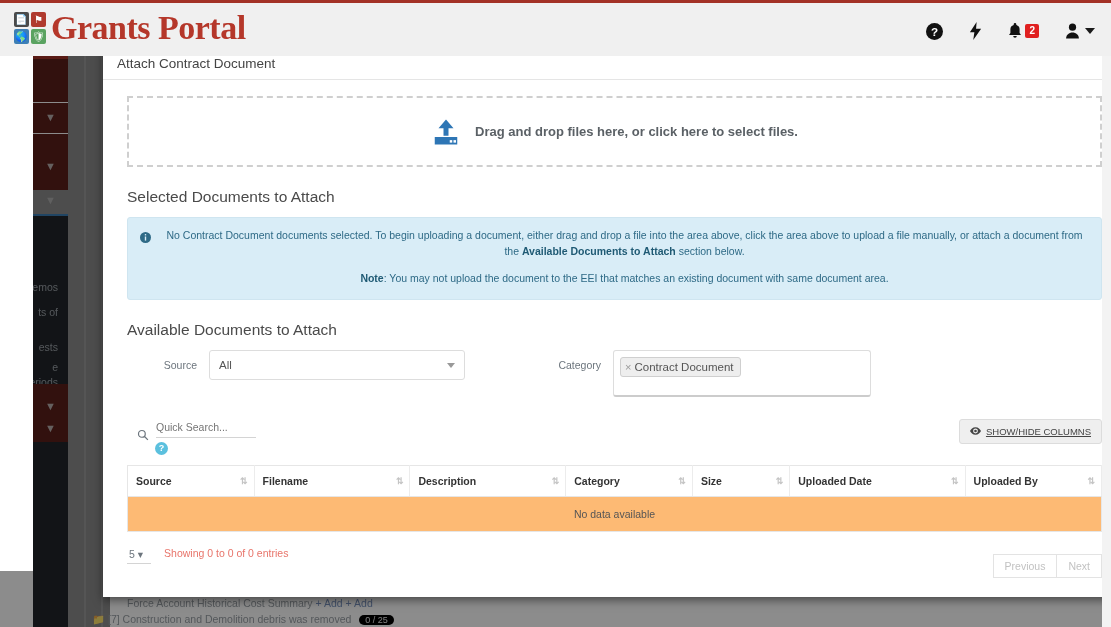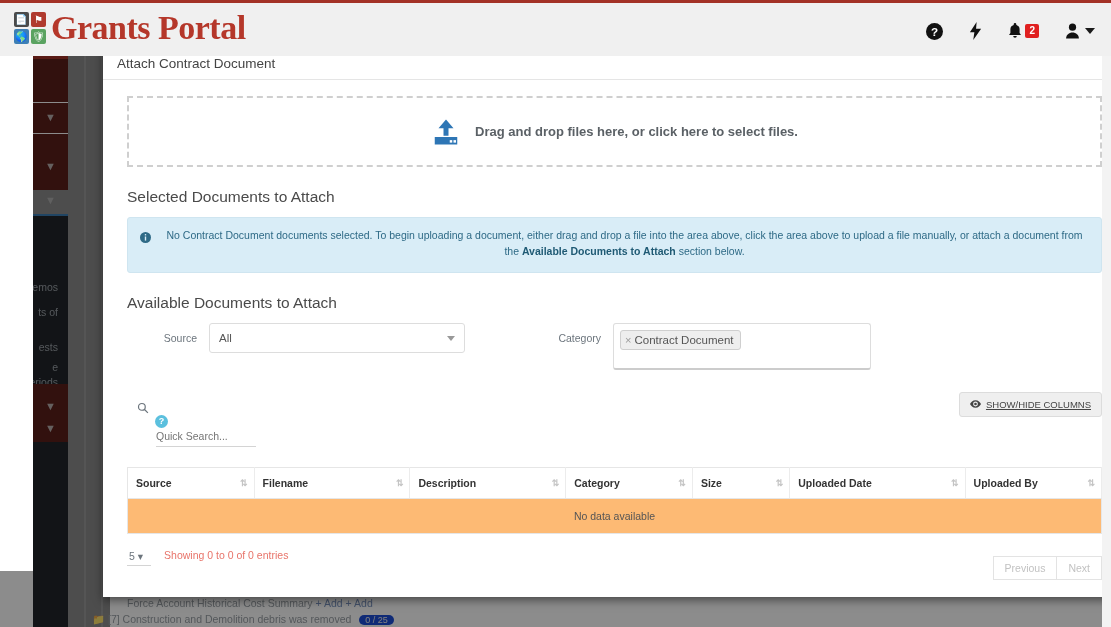--- a/index.html
+++ b/index.html
@@ -152,21 +152,21 @@
     background: #9b9b9b;
   }
   .bg-tree-row {
     position: absolute;
     color: #9aa0a6;
     font-size: 10.5px;
     white-space: nowrap;
   }
   .tree-badge {
     display: inline-block;
-    background: #1d4ed8;
+    background: #000000;
     color: #e8e8e8;
     border-radius: 8px;
     padding: 0 6px;
     font-size: 9px;
     margin-left: 5px;
   }
   .tree-add { color: #7a93c0; }
 
   
   #overlay {
@@ -348,21 +348,20 @@
   #search-field {
     width: 100px;
     border: none;
     border-bottom: 1px solid #d4d4d4;
     outline: none;
     font-size: 10.5px;
     color: #9a9a9a;
     background: transparent;
     padding: 2px 0 4px 0;
     font-family: "Liberation Sans", sans-serif;
-    margin-top: 36px;
   }
   #search-help {
     position: absolute;
     left: 28px; top: 23px;
     width: 13px; height: 13px;
     border-radius: 50%;
     background: #5bc0de;
     color: #fff;
     font-size: 9px;
     font-weight: bold;
@@ -604,20 +603,23 @@
         <span id="info-icon">
           <svg width="11" height="11" viewBox="0 0 16 16" fill="#2e6a86">
             <circle cx="8" cy="8" r="8"></circle>
             <rect x="7" y="3" width="2" height="2" fill="#d9edf7"></rect>
             <rect x="7" y="6.5" width="2" height="6" fill="#d9edf7"></rect>
           </svg>
         </span>
         <div style="flex:1;">
           <div class="alert-text">
             <span>No Contract Document documents selected. To begin uploading a document, either drag and drop a file into the area above, click the area above to upload a file manually, or attach a document from the </span><b>Available Documents to Attach</b><span> section below.</span>
+          </div>
+          <div class="alert-text" id="alert-note">
+            <b>Note</b><span>: You may not upload the document to the EEI that matches an existing document with same document area.</span>
           </div>
         </div>
       </div>
 
       <div class="section-title">Available Documents to Attach</div>
 
       <div id="filter-row">
         <div class="field-label" id="source-label">Source</div>
         <div id="source-select">
           <span>All</span>

